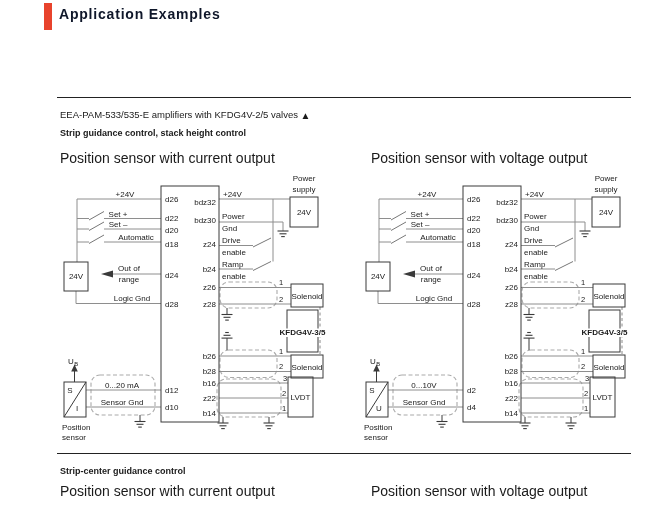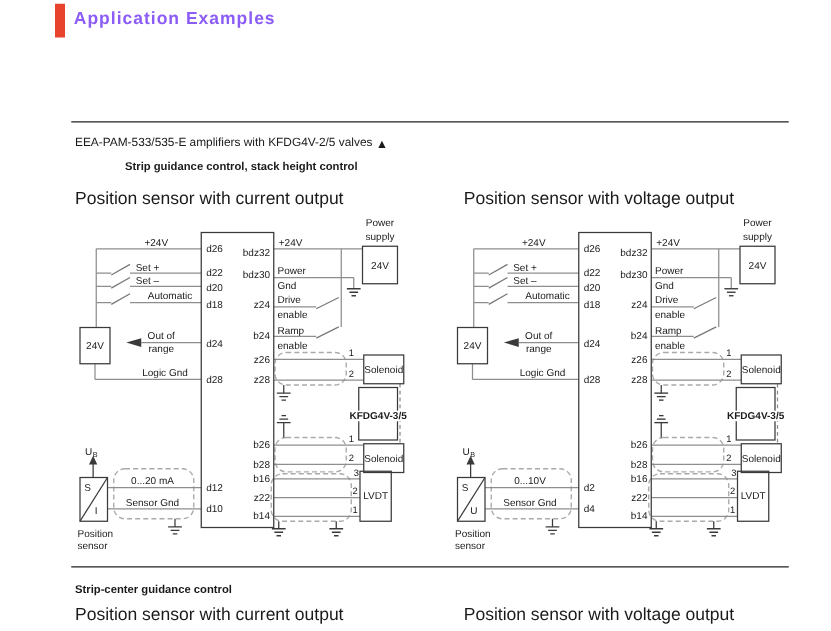--- a/index.html
+++ b/index.html
@@ -1,27 +1,27 @@
 <!DOCTYPE html>
 <html><head>
 <meta charset="utf-8">
 <style>
   html,body{margin:0;padding:0;background:#fff;}
   body{width:665px;height:505px;position:relative;overflow:hidden;
        font-family:"Liberation Sans",sans-serif;color:#1a1a1a;}
   .abs{position:absolute;}
   #accent-bar{left:44px;top:3px;width:8px;height:27px;}
-  #page-title{left:59px;top:6px;font-size:14px;font-weight:bold;letter-spacing:.8px;color:#8b5cf6;}
+  #page-title{left:59px;top:6px;font-size:14px;font-weight:bold;letter-spacing:.8px;color:#0f172a;}
   .rule{left:57px;width:574px;height:1.3px;background:#222;}
   #rule-top{top:97px;}
   #rule-bottom{top:453px;}
   #intro-line{left:60px;top:109px;font-size:9.5px;}
   #intro-line .tri{font-size:10px;position:relative;top:.5px;}
   .section-heading{left:60px;font-size:9px;font-weight:bold;}
-  #s1-heading{top:128px;margin-left:40px;}
+  #s1-heading{top:128px;}
   #s2-heading{top:466px;}
   .caption{font-size:14px;}
   #s1-cap-left{left:60px;top:150px;}
   #s1-cap-right{left:371px;top:150px;}
   #s2-cap-left{left:60px;top:483px;}
   #s2-cap-right{left:371px;top:483px;}
   .diagram{top:168px;width:276px;height:278px;}
   #diagram-left{left:57px;}
   #diagram-right{left:359px;}
   svg text{font-family:"Liberation Sans",sans-serif;font-size:8px;fill:#1a1a1a;}

